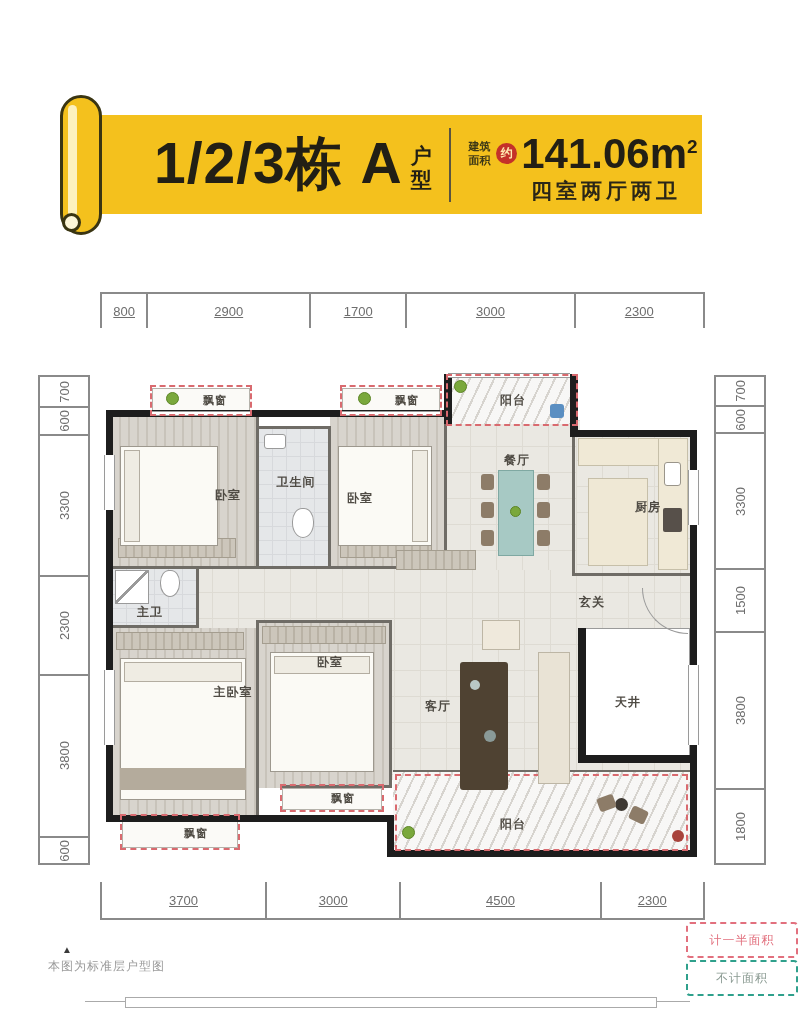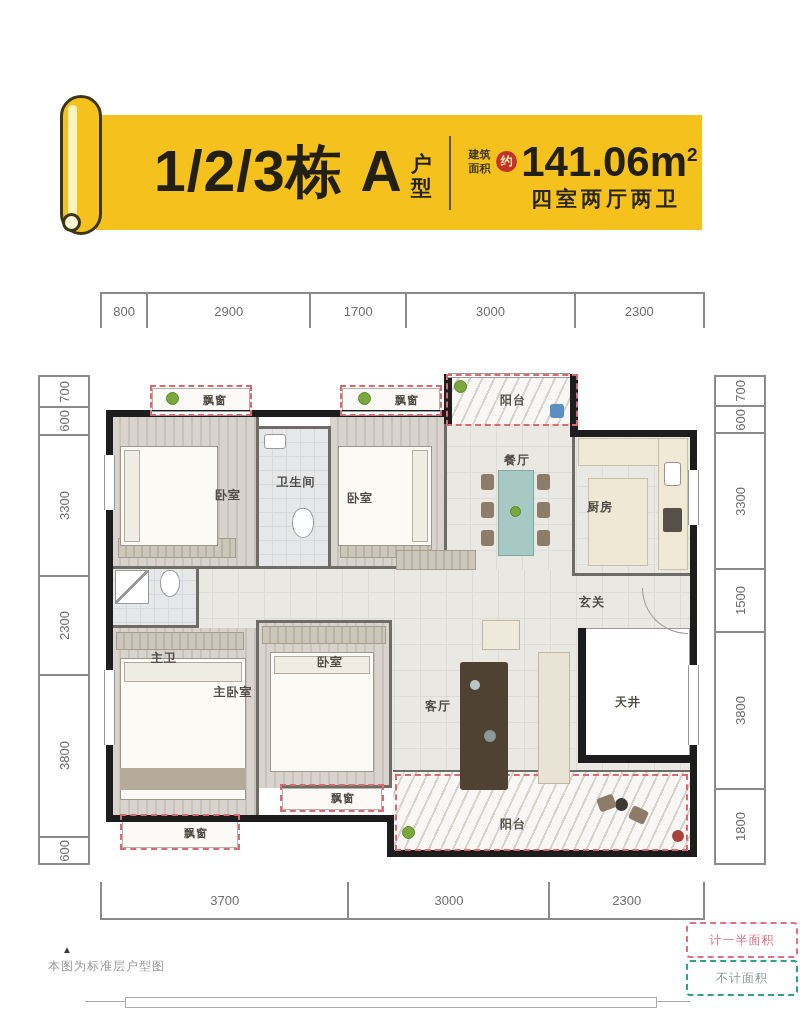--- a/index.html
+++ b/index.html
@@ -2,38 +2,38 @@
 <html><head>
 <meta charset="utf-8">
 <style>
   html,body{margin:0;padding:0;}
   body{width:800px;height:1031px;background:#fff;font-family:"Liberation Sans",sans-serif;position:relative;overflow:hidden;}
   .page{position:absolute;inset:0;outline:1px solid #ececec;}
   .abs{position:absolute;}
 
   
   .banner-wrap{left:60px;top:95px;width:645px;height:148px;}
-  .banner-body{position:absolute;left:36px;top:20px;width:606px;height:115px;background:#F4C11D;display:flex;align-items:center;padding-left:58px;box-sizing:border-box;}
+  .banner-body{position:absolute;left:36px;top:20px;width:606px;height:99px;background:#F4C11D;display:flex;align-items:center;padding-left:58px;box-sizing:border-box;}
   .scroll-roll{position:absolute;left:0;top:0;width:42px;height:140px;background:#F4C11D;border:3px solid #3a3512;border-radius:21px;box-sizing:border-box;z-index:2;}
   .scroll-roll::before{content:"";position:absolute;left:5px;top:7px;width:9px;height:112px;background:rgba(255,252,230,.8);border-radius:6px;}
   .scroll-curl{position:absolute;left:2px;top:118px;width:19px;height:19px;border:3px solid #3a3512;border-radius:50%;background:#fdf6d8;box-sizing:border-box;z-index:3;}
   .title-main{font-size:57px;font-weight:900;color:#221f15;letter-spacing:1px;white-space:nowrap;}
   .title-suffix{width:1.15em;font-size:21px;font-weight:700;color:#221f15;line-height:1.1;word-break:break-all;margin-left:8px;margin-top:6px;}
   .banner-divider{width:2px;height:74px;background:#5a5440;margin:0 16px 0 14px;}
   .area-block{display:flex;flex-direction:column;margin-top:8px;}
   .area-row{display:flex;align-items:center;}
   .area-mini{width:2.3em;font-size:11px;font-weight:700;color:#3c3716;line-height:1.2;word-break:break-all;text-align:center;}
   .approx-badge{width:21px;height:21px;border-radius:50%;background:#C43129;color:#ffe9b0;font-size:12px;font-weight:700;display:flex;align-items:center;justify-content:center;margin:0 4px;}
   .area-value{font-size:42px;font-weight:900;color:#221f15;line-height:1;}
   .area-sup{font-size:19px;font-weight:900;color:#221f15;vertical-align:super;}
   .layout-desc{font-size:21px;font-weight:700;color:#2a2617;letter-spacing:4px;margin-left:64px;margin-top:2px;}
 
   
   .dim{color:#6e6e6e;font-size:13px;}
-  .dim-row{display:flex;}
+  .dim-row{display:flex;text-decoration:underline;}
   .dim-row .cell{display:flex;align-items:center;justify-content:center;box-sizing:border-box;border-right:2px solid #8a8a8a;}
   .dim-row .cell:first-child{border-left:2px solid #8a8a8a;}
   .dim-top{left:100px;top:292px;width:605px;height:34px;border-top:2px solid #8a8a8a;}
   .dim-bottom{left:100px;top:882px;width:605px;height:36px;border-bottom:2px solid #8a8a8a;}
   .dim-col{display:flex;flex-direction:column;border-left:2px solid #8a8a8a;border-right:2px solid #8a8a8a;}
   .dim-col .cell{display:flex;align-items:center;justify-content:center;box-sizing:border-box;border-top:2px solid #8a8a8a;overflow:visible;}
   .dim-col .cell:last-child{border-bottom:2px solid #8a8a8a;}
   .dim-col .cell span{writing-mode:vertical-rl;transform:rotate(180deg);white-space:nowrap;}
   .dim-left{left:38px;top:375px;width:48px;height:490px;}
   .dim-right{left:714px;top:375px;width:48px;height:490px;}
@@ -113,20 +113,23 @@
       </div>
   </div>
 
   <div class="abs dim dim-row dim-bottom">
     <div class="cell" style="flex:3700">
         <span>3700</span>
       </div>
     <div class="cell" style="flex:3000">
         <span>3000</span>
       </div>
+    <div class="cell" style="flex:4500">
+        <span>4500</span>
+      </div>
     <div class="cell" style="flex:2300">
         <span>2300</span>
       </div>
   </div>
 
   <div class="abs dim dim-col dim-left">
     <div class="cell" style="flex:700">
         <span>700</span>
       </div>
     <div class="cell" style="flex:600">
@@ -282,23 +285,23 @@
     <div class="plant" style="left:66px;top:22px;width:13px;height:13px;"></div>
     <div class="plant" style="left:258px;top:22px;width:13px;height:13px;"></div>
     <div class="plant" style="left:354px;top:10px;width:13px;height:13px;"></div>
     <div class="fur" style="left:450px;top:34px;width:14px;height:14px;background:#5b8fc2;border-radius:3px;"></div>
 
     <div class="lbl" style="left:128px;top:125px;">卧室</div>
     <div class="lbl" style="left:196px;top:112px;">卫生间</div>
     <div class="lbl" style="left:260px;top:128px;">卧室</div>
     <div class="lbl" style="left:413px;top:30px;">阳台</div>
     <div class="lbl" style="left:417px;top:90px;">餐厅</div>
-    <div class="lbl" style="left:500px;top:137px;">厨房</div>
+    <div class="lbl" style="left:548px;top:137px;">厨房</div>
     <div class="lbl" style="left:492px;top:232px;">玄关</div>
-    <div class="lbl" style="left:64px;top:242px;margin-top:46px;">主卫</div>
+    <div class="lbl" style="left:50px;top:242px;">主卫</div>
     <div class="lbl" style="left:133px;top:322px;">主卧室</div>
     <div class="lbl" style="left:230px;top:292px;">卧室</div>
     <div class="lbl" style="left:338px;top:336px;">客厅</div>
     <div class="lbl" style="left:528px;top:332px;">天井</div>
     <div class="lbl" style="left:413px;top:454px;">阳台</div>
     <div class="lbl" style="left:115px;top:30px;font-size:11px;">飘窗</div>
     <div class="lbl" style="left:307px;top:30px;font-size:11px;">飘窗</div>
     <div class="lbl" style="left:96px;top:463px;font-size:11px;">飘窗</div>
     <div class="lbl" style="left:243px;top:428px;font-size:11px;">飘窗</div>
   </div>

